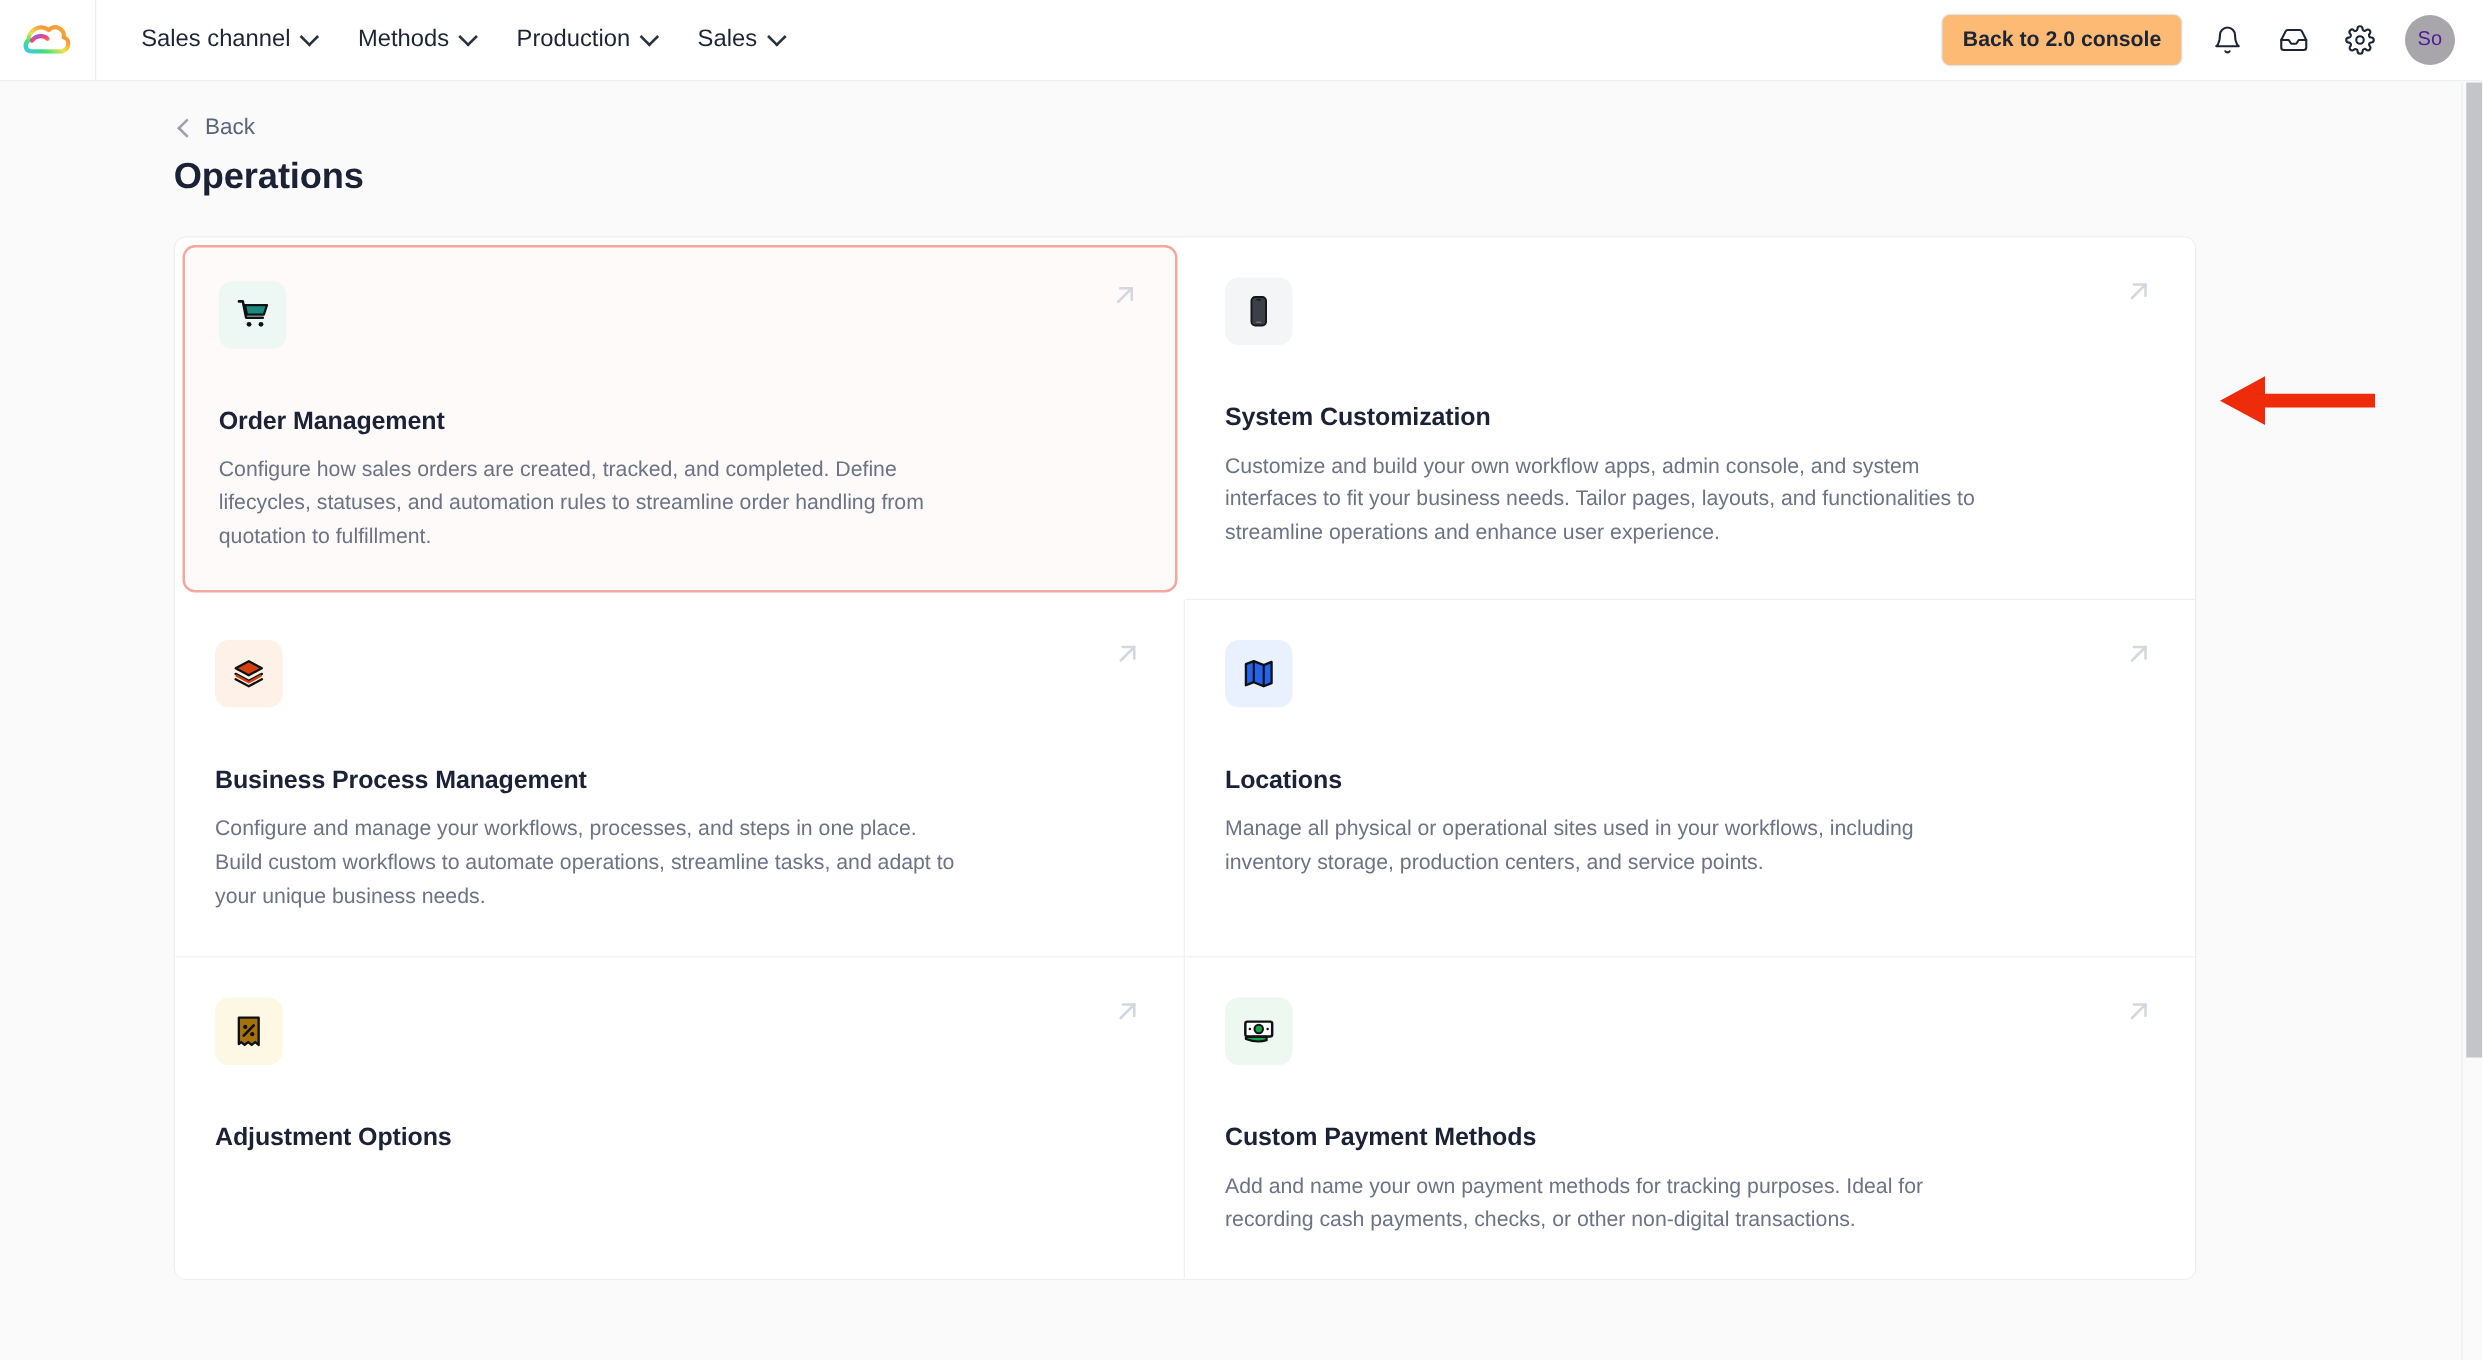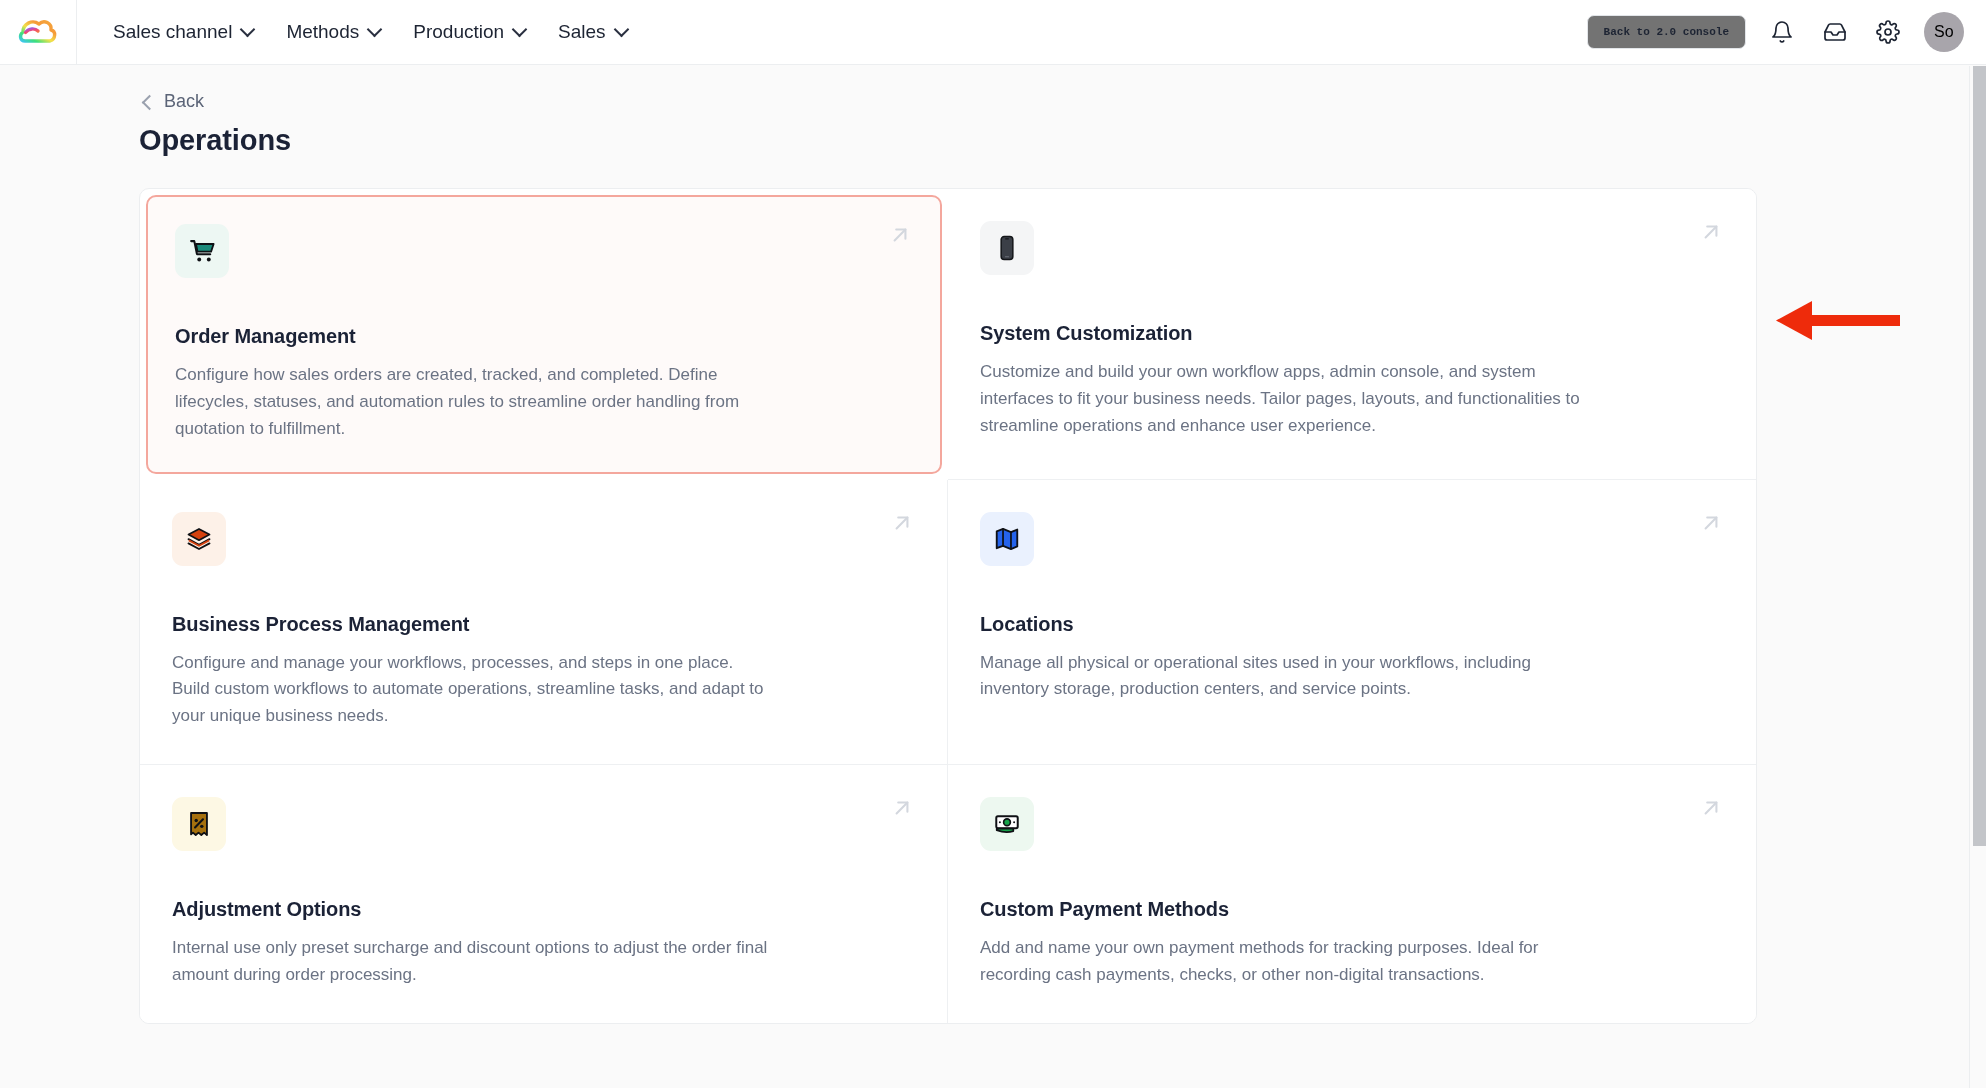--- a/index.html
+++ b/index.html
@@ -89,44 +89,44 @@
   .topbar-right {
     display: flex;
     align-items: center;
     gap: 19px;
     flex: 0 0 auto;
   }
 
   .console-btn {
     border: 1px solid #e2e5e9;
     border-radius: 7px;
-    background: #737373;
+    background: #fdba74;
     padding: 10px 16px;
-    font-size: 11px;
+    font-size: 17px;
     font-weight: 700;
     color: #1d2433;
     cursor: pointer;
     white-space: nowrap;
-    font-family: Liberation Mono, monospace;
+    font-family: Liberation Sans, sans-serif;
   }
 
   .icon-btn {
     width: 34px; height: 34px;
     display: flex;
     align-items: center;
     justify-content: center;
     cursor: pointer;
     border-radius: 6px;
   }
 
   .avatar {
     width: 40px; height: 40px;
     border-radius: 50%;
     background: #a8a5ab;
-    color: #000000;
+    color: #4c1d95;
     font-size: 16px;
     font-weight: 500;
     display: flex;
     align-items: center;
     justify-content: center;
     cursor: pointer;
     letter-spacing: .2px;
   }
 
   
@@ -445,21 +445,20 @@
                 <circle cx="9.6" cy="9" r="1.45" fill="#0f1115"></circle>
                 <circle cx="14.4" cy="14" r="1.45" fill="#0f1115"></circle>
                 <path d="M15.4 8 L8.6 15" stroke="#0f1115" stroke-width="1.8" stroke-linecap="round"></path>
               </svg>
             </div>
             <svg class="card-arrow" viewBox="0 0 24 24" fill="none" stroke="currentColor" stroke-width="1.9" stroke-linecap="round" stroke-linejoin="round">
               <path d="M7 17 L17 7"></path>
                 <path d="M8.5 7 H17 V15.5"></path>
             </svg>
             <div class="card-title">Adjustment Options</div>
-            <div class="card-desc">Internal use only preset surcharge and discount options to adjust the order final amount during order processing.</div>
           </div>
 
           <div class="card">
             <div class="icon-tile" style="background:#edf8f0;">
               <svg class="icon-glyph" width="28" height="28" viewBox="0 0 24 24" fill="none">
                 <rect x="2.8" y="5.4" width="18.4" height="10.2" rx="1.4" fill="#ffffff" stroke="#0f1115" stroke-width="1.7"></rect>
                 <circle cx="12" cy="10.5" r="2.9" fill="#16a34a" stroke="#0f1115" stroke-width="1.4"></circle>
                 <circle cx="5.9" cy="10.5" r="0.85" fill="#0f1115"></circle>
                 <circle cx="18.1" cy="10.5" r="0.85" fill="#0f1115"></circle>
                 <path d="M3.2 17.3 Q11 20.3 17.4 18.1 L17.4 15.9 L3.2 15.9 Z" fill="#16a34a" stroke="#0f1115" stroke-width="1.5" stroke-linejoin="round"></path>

